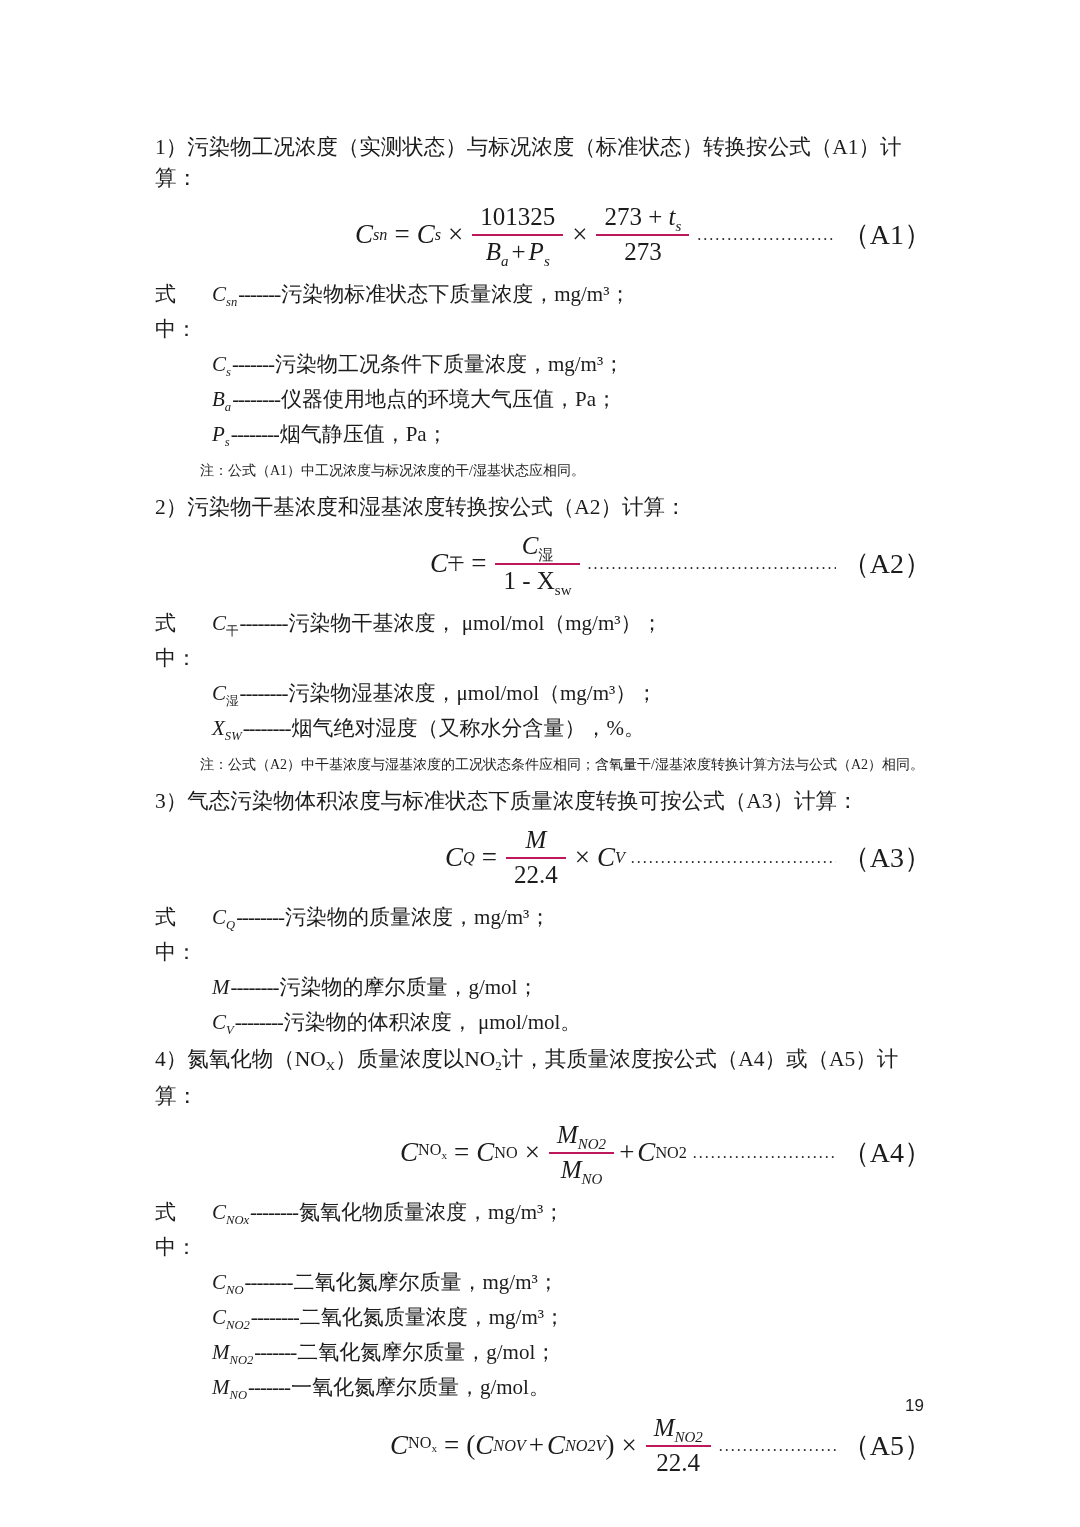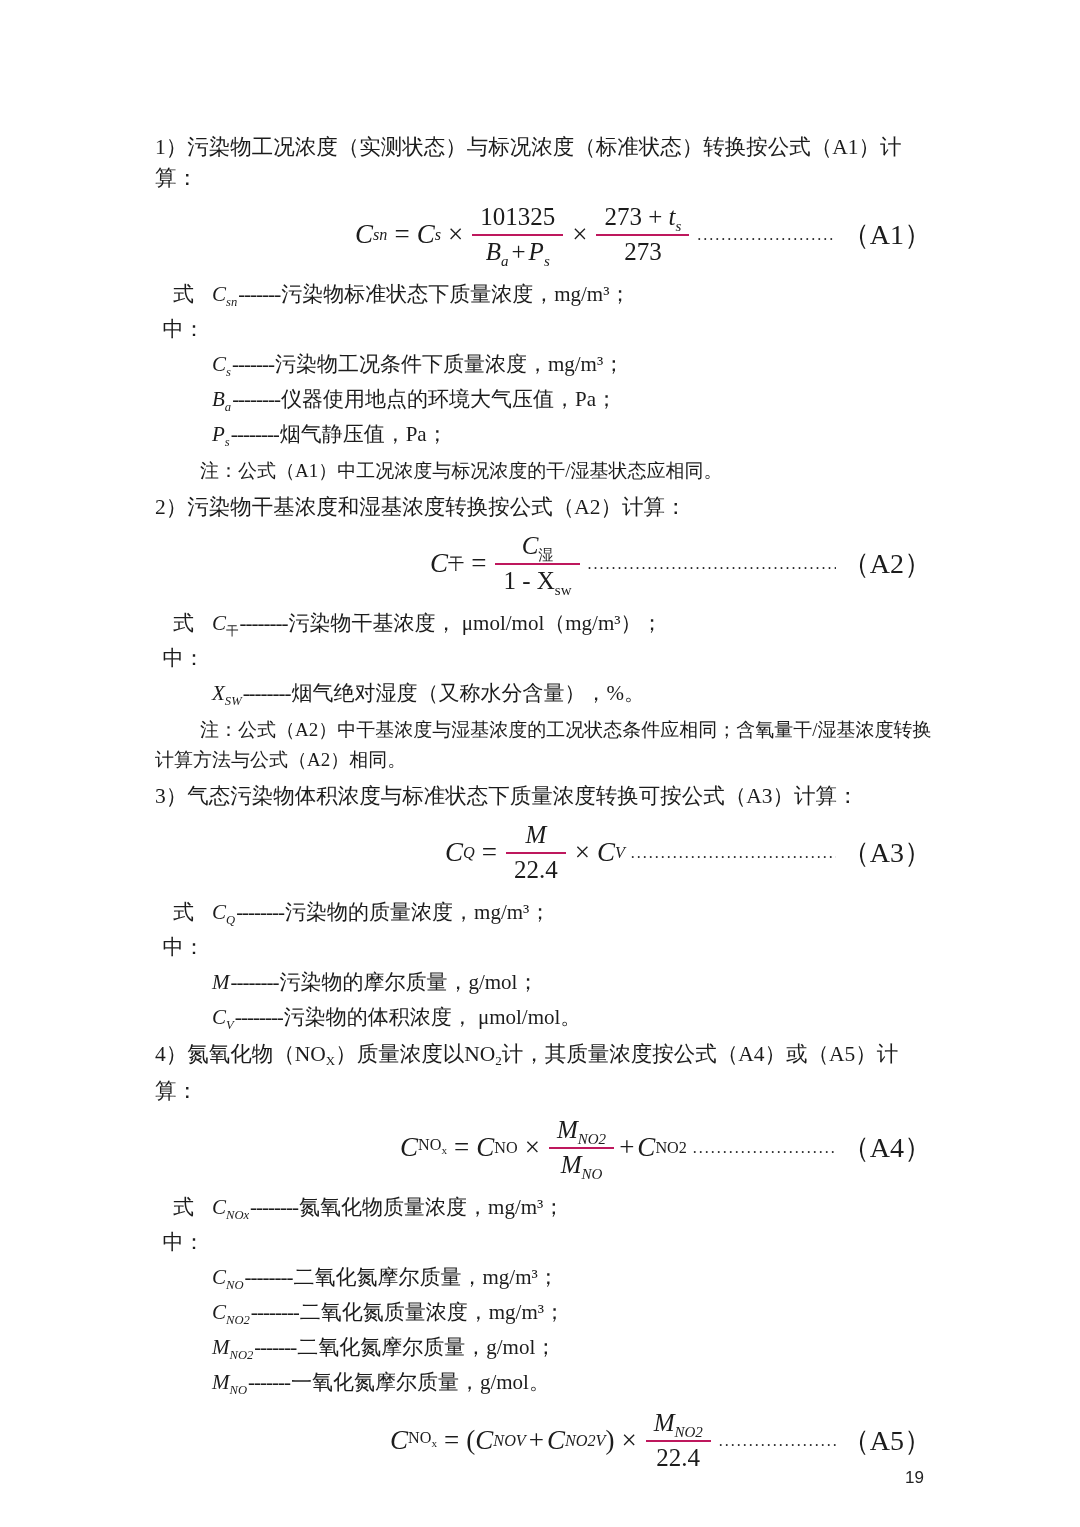--- a/index.html
+++ b/index.html
@@ -33,30 +33,30 @@
   sub.ss { font-size:70%; font-style:normal; line-height:0; }
   .frac { display:inline-block; vertical-align:middle; text-align:center; font-size:25px; margin:0 2px; }
   .frac .num { display:block; padding:1px 8px 3px; border-bottom:2px solid #be185d; }
   .frac .den { display:block; padding:2px 8px 1px; }
   .dots { flex:1 1 auto; overflow:hidden; white-space:nowrap; font-size:16px; letter-spacing:2px; color:#2a2a2a; margin:0 6px; }
   .ftag { flex:0 0 auto; font-size:28px; }
 
   
   .defs { margin:2px 0 2px; }
   .def-row { display:flex; font-size:21px; line-height:35px; }
-  .def-label { flex:0 0 57px;text-align:center; }
+  .def-label { flex:0 0 57px; }
   .def-row.indent { padding-left:57px; }
   .def-body { white-space:nowrap; }
   .def-body .v { font-size:21px; }
   .dash { letter-spacing:-1px; margin:0 1px; }
 
-  .note { font-size:19px; line-height:30px; text-indent:45px; margin:4px 0 6px; color:#1c1c1c; }
+  .note { font-size:14px; line-height:30px; text-indent:45px; margin:4px 0 6px; color:#1c1c1c; }
 
   .page-number {
-    position:absolute; left:905px; top:1468px;
+    position:absolute; left:905px; top:1396px;
     font-family:"Liberation Sans","DejaVu Sans",sans-serif;
     font-size:17px; color:#222;
   }
 </style>
 </head>
 <body>
 
 <div class="page">
   <div class="content">
 
@@ -119,20 +119,23 @@
       <span class="dots">..........................................................................</span>
       <span class="ftag">（A2）</span>
     </div>
 
     <div class="defs">
       <div class="def-row">
         <span class="def-label">式中：</span>
         <span class="def-body"><span class="v">C</span><sub class="sr">干</sub><span class="dash">--------</span><span>污染物干基浓度， μmol/mol（mg/m³）；</span></span>
       </div>
       <div class="def-row indent">
+        <span class="def-body"><span class="v">C</span><sub class="sr">湿</sub><span class="dash">--------</span><span>污染物湿基浓度，μmol/mol（mg/m³）；</span></span>
+      </div>
+      <div class="def-row indent">
         <span class="def-body"><span class="v">X</span><sub class="su">SW</sub><span class="dash">--------</span><span>烟气绝对湿度（又称水分含量），%。</span></span>
       </div>
     </div>
 
     <p class="note">注：公式（A2）中干基浓度与湿基浓度的工况状态条件应相同；含氧量干/湿基浓度转换计算方法与公式（A2）相同。</p>
 
     <p class="h">3）气态污染物体积浓度与标准状态下质量浓度转换可按公式（A3）计算：</p>
 
     <div class="formula-row">
       <span class="fspacer sp-a3"></span>

